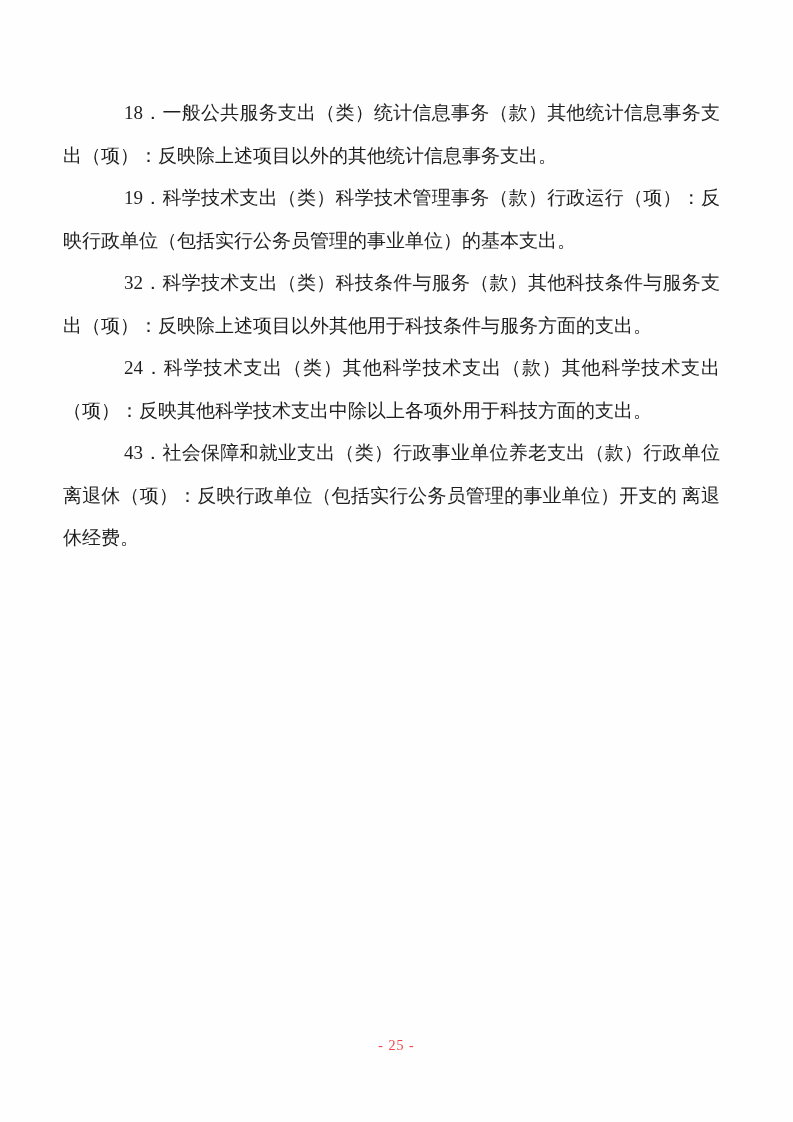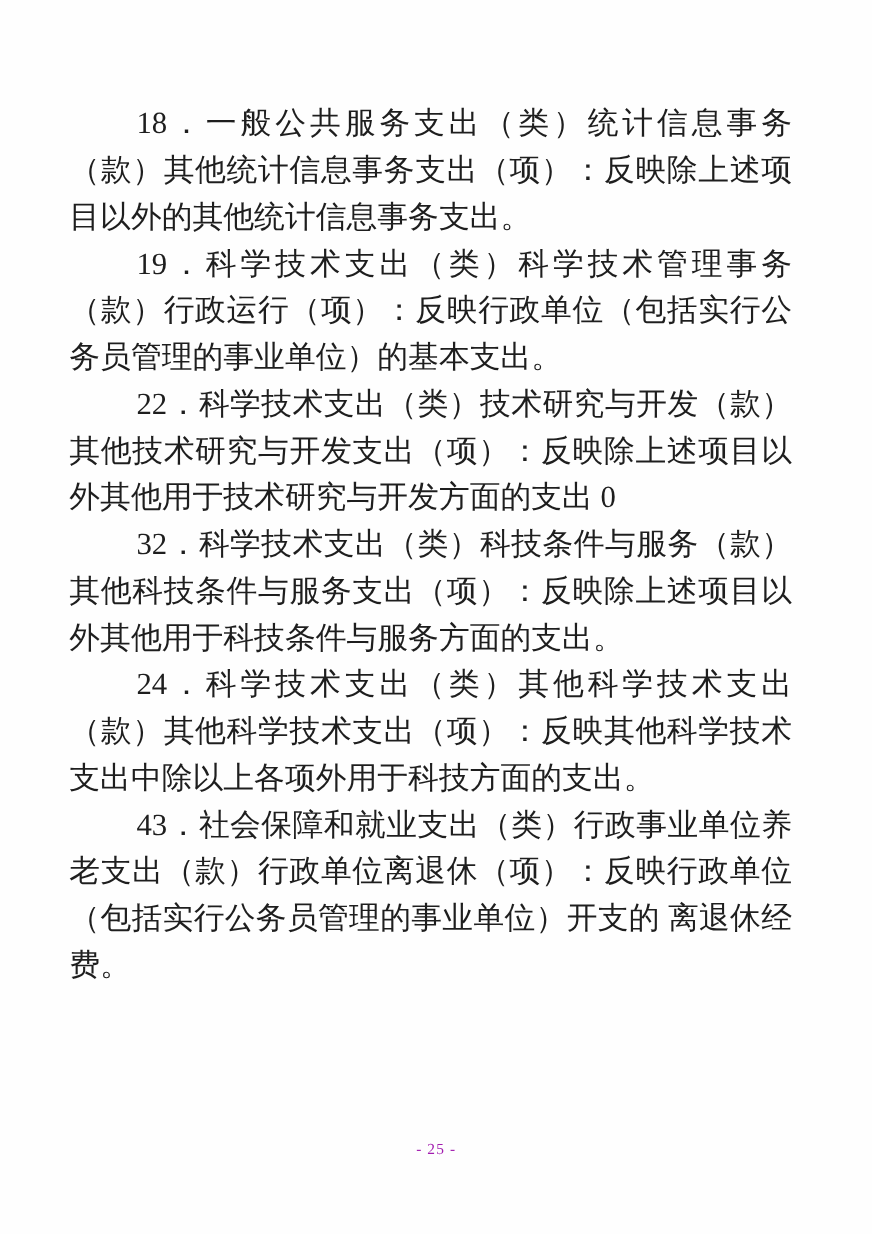--- a/index.html
+++ b/index.html
@@ -18,46 +18,45 @@
   }
   .content {
     position: absolute;
     top: 92px;
     left: 63px;
     width: 657px;
   }
   .content p {
     margin: 0;
     padding: 0;
-    font-size: 28px;
+    font-size: 19px;
     line-height: 42.5px;
     text-align: justify;
     text-justify: inter-ideograph;
     text-indent: 61px;
     letter-spacing: 0;
     word-break: break-all;
   }
   .footer {
     position: absolute;
     top: 1036px;
     left: 0;
     width: 100%;
     text-align: center;
     font-size: 14px;
     line-height: 20px;
-    color: #a21caf;
+    color: #ef4444;
     letter-spacing: 1px;
   }
 </style>
 </head>
 <body>
 
 <div class="page">
   <div class="content">
     <p>18．一般公共服务支出（类）统计信息事务（款）其他统计信息事务支出（项）：反映除上述项目以外的其他统计信息事务支出。</p>
     <p>19．科学技术支出（类）科学技术管理事务（款）行政运行（项）：反映行政单位（包括实行公务员管理的事业单位）的基本支出。</p>
-    <p>22．科学技术支出（类）技术研究与开发（款）其他技术研究与开发支出（项）：反映除上述项目以外其他用于技术研究与开发方面的支出 0</p>
     <p>32．科学技术支出（类）科技条件与服务（款）其他科技条件与服务支出（项）：反映除上述项目以外其他用于科技条件与服务方面的支出。</p>
     <p>24．科学技术支出（类）其他科学技术支出（款）其他科学技术支出（项）：反映其他科学技术支出中除以上各项外用于科技方面的支出。</p>
     <p>43．社会保障和就业支出（类）行政事业单位养老支出（款）行政单位离退休（项）：反映行政单位（包括实行公务员管理的事业单位）开支的 离退休经费。</p>
   </div>
   <div class="footer">- 25 -</div>
 </div>
 
 </body></html>

